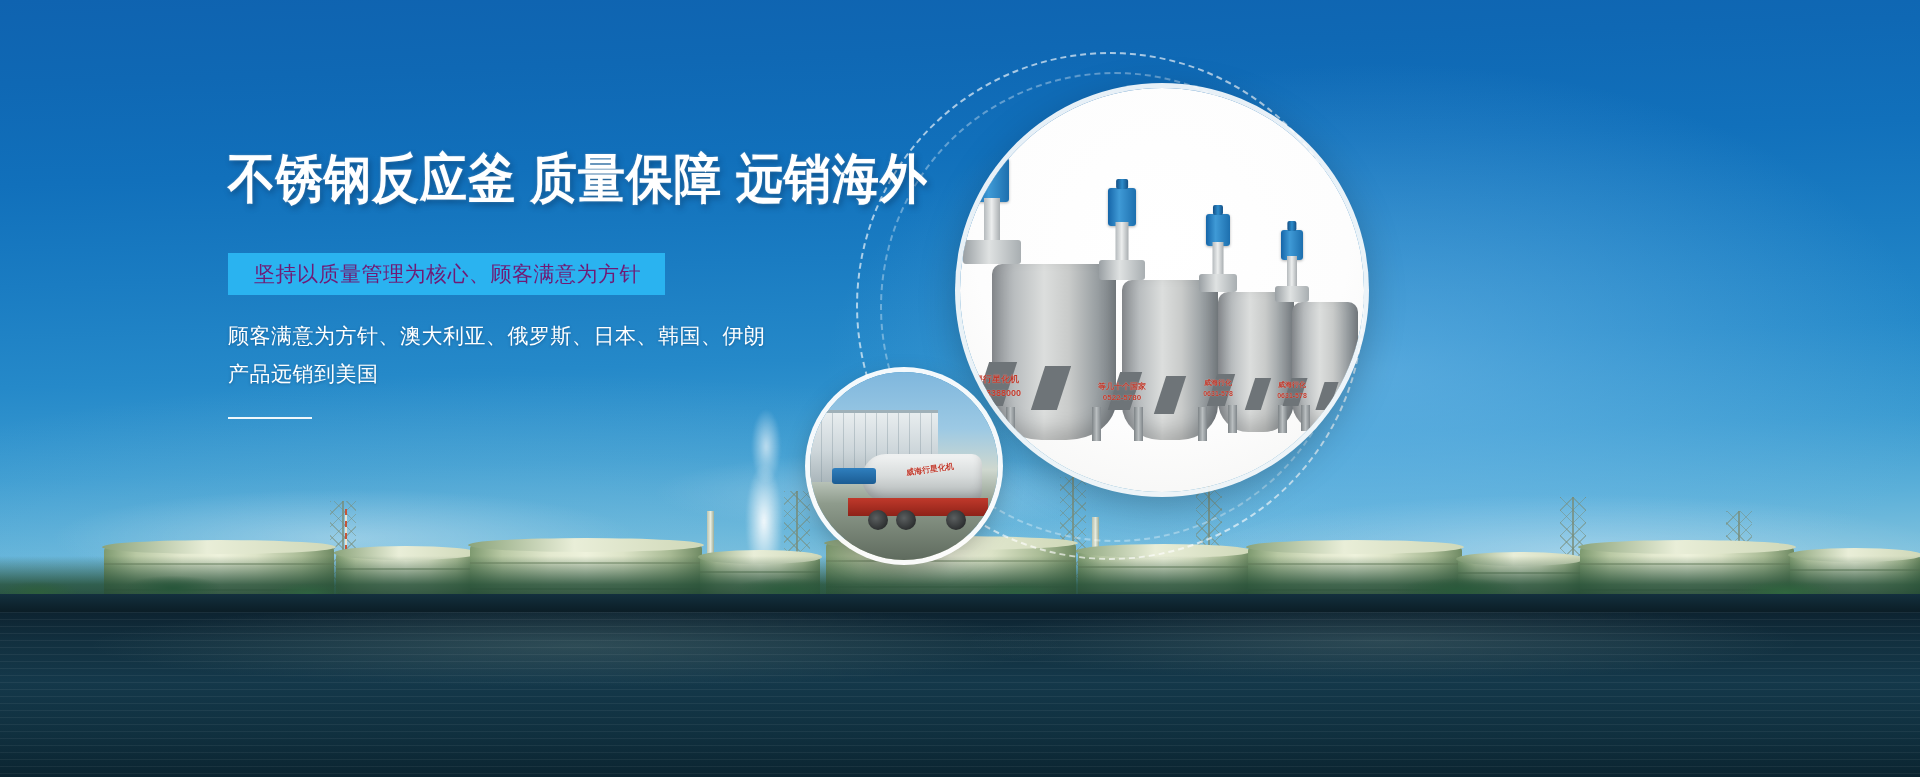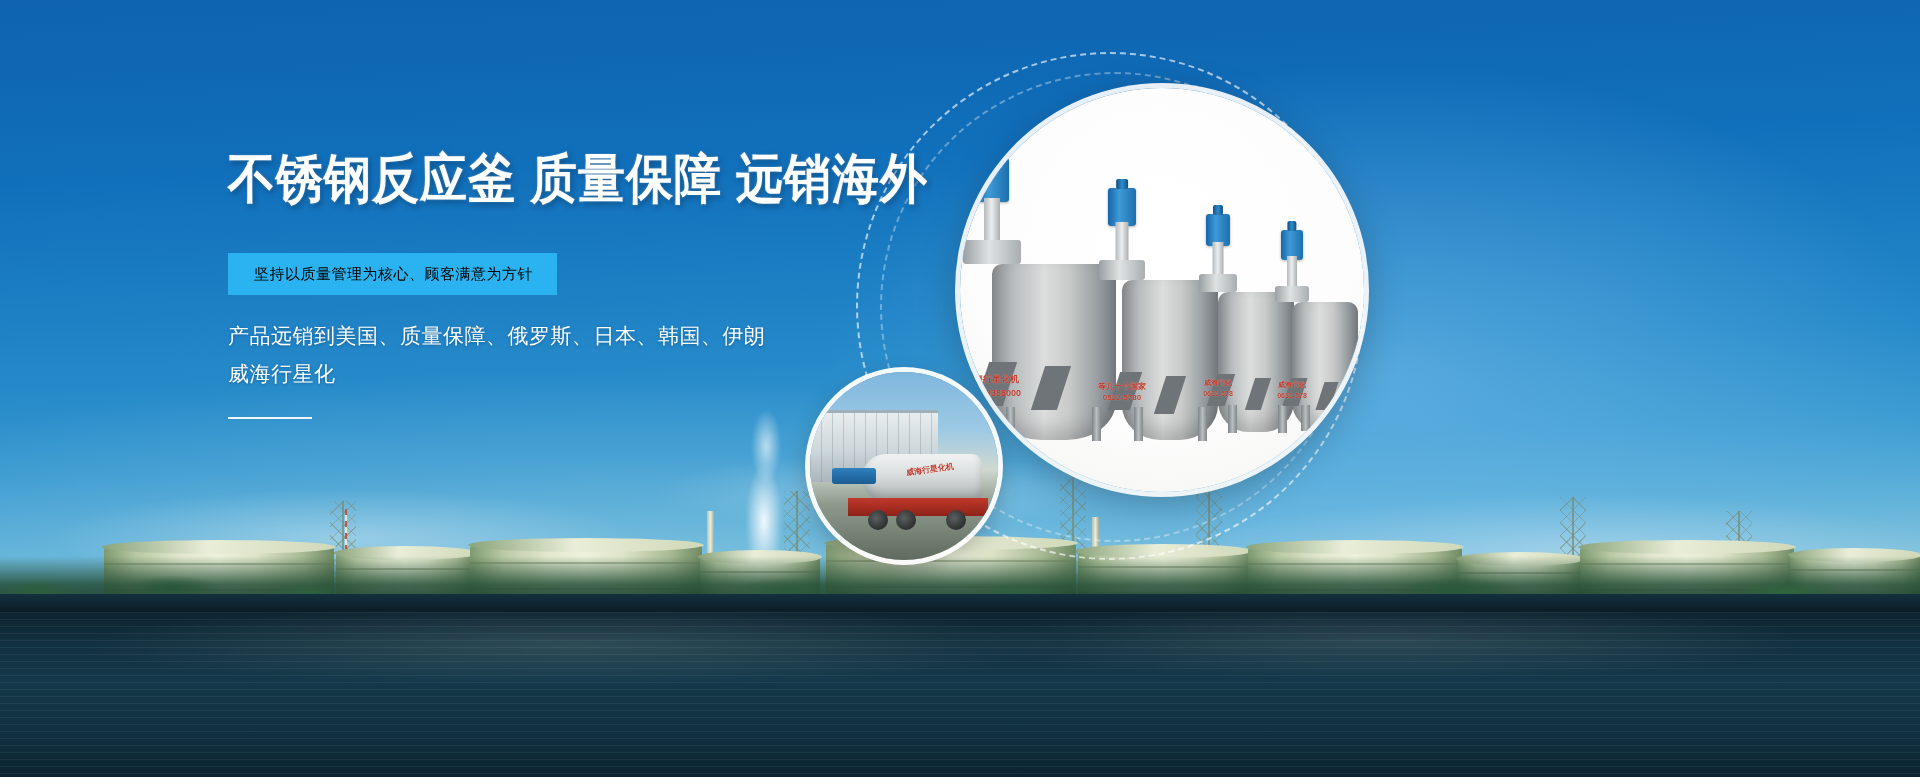--- a/index.html
+++ b/index.html
@@ -190,22 +190,22 @@
 
   .headline {
     font-size:47px; font-weight:bold; color:#ffffff; letter-spacing:1px;
     line-height:1.08; white-space:nowrap;
     text-shadow:2px 3px 6px rgba(0,40,80,.45), 0 0 2px rgba(255,255,255,.35);
     transform:scaleY(1.14); transform-origin:left top;
   }
 
   .subtitle-bar {
     display:inline-block; margin-top:52px;
-    background:#2ab3f0; color:#000000;
-    font-size:15px; line-height:42px; height:42px;
+    background:#2ab3f0; color:#701a75;
+    font-size:21px; line-height:42px; height:42px;
     padding:0 24px 0 26px; letter-spacing:.5px;
     white-space:nowrap;
   }
 
   .body-text {
     margin-top:22px; color:#ffffff; font-size:21px; line-height:38px;
     letter-spacing:.5px; text-shadow:0 1px 3px rgba(0,40,80,.35);
   }
   .body-text .ln { display:block; white-space:nowrap; }
 
@@ -315,19 +315,19 @@
     <div class="sub-wheel" style="left:58px;"></div>
     <div class="sub-wheel" style="left:86px;"></div>
     <div class="sub-wheel" style="left:136px;"></div>
     <div class="sub-label" style="font-size:8px;">威海行星化机</div>
   </div>
 
   <div class="copy">
     <div class="headline">不锈钢反应釜 质量保障 远销海外</div>
     <div class="subtitle-bar">坚持以质量管理为核心、顾客满意为方针</div>
     <div class="body-text">
-      <span class="ln">产品远销到美国、质量保障、俄罗斯、日本、韩国、伊朗</span>
-      <span class="ln">威海行星化</span>
+      <span class="ln">顾客满意为方针、澳大利亚、俄罗斯、日本、韩国、伊朗</span>
+      <span class="ln">产品远销到美国</span>
     </div>
     <div class="rule"></div>
   </div>
 
 </div>
 
 </body></html>

